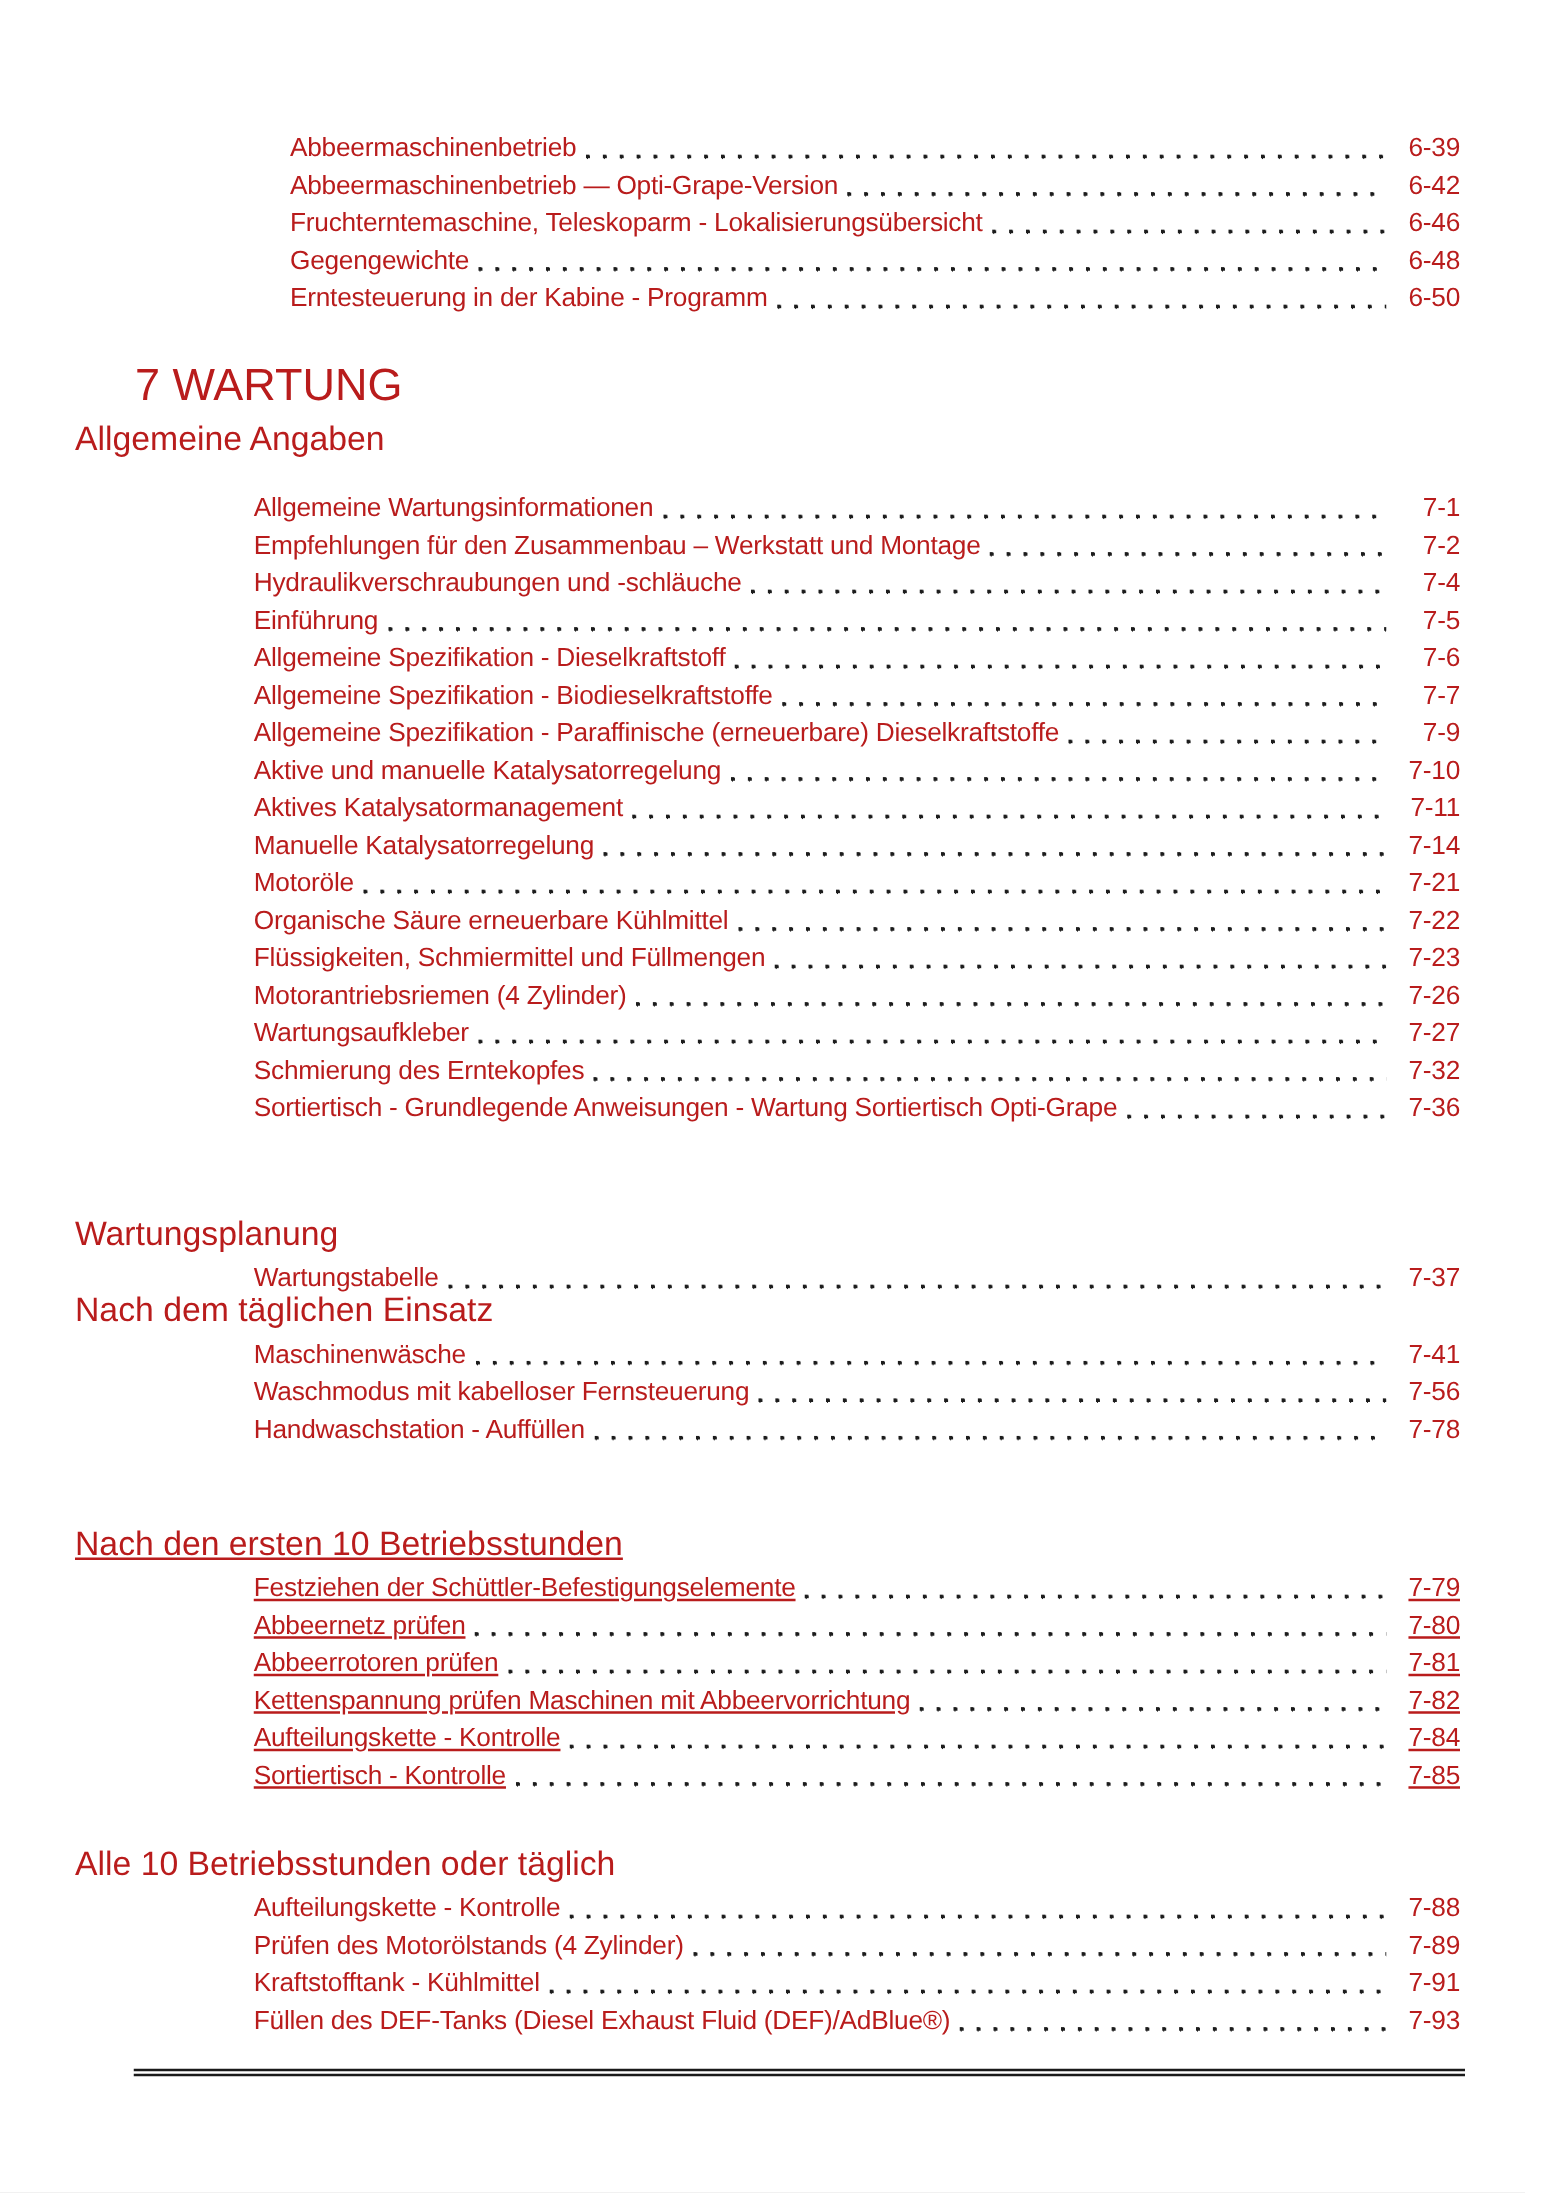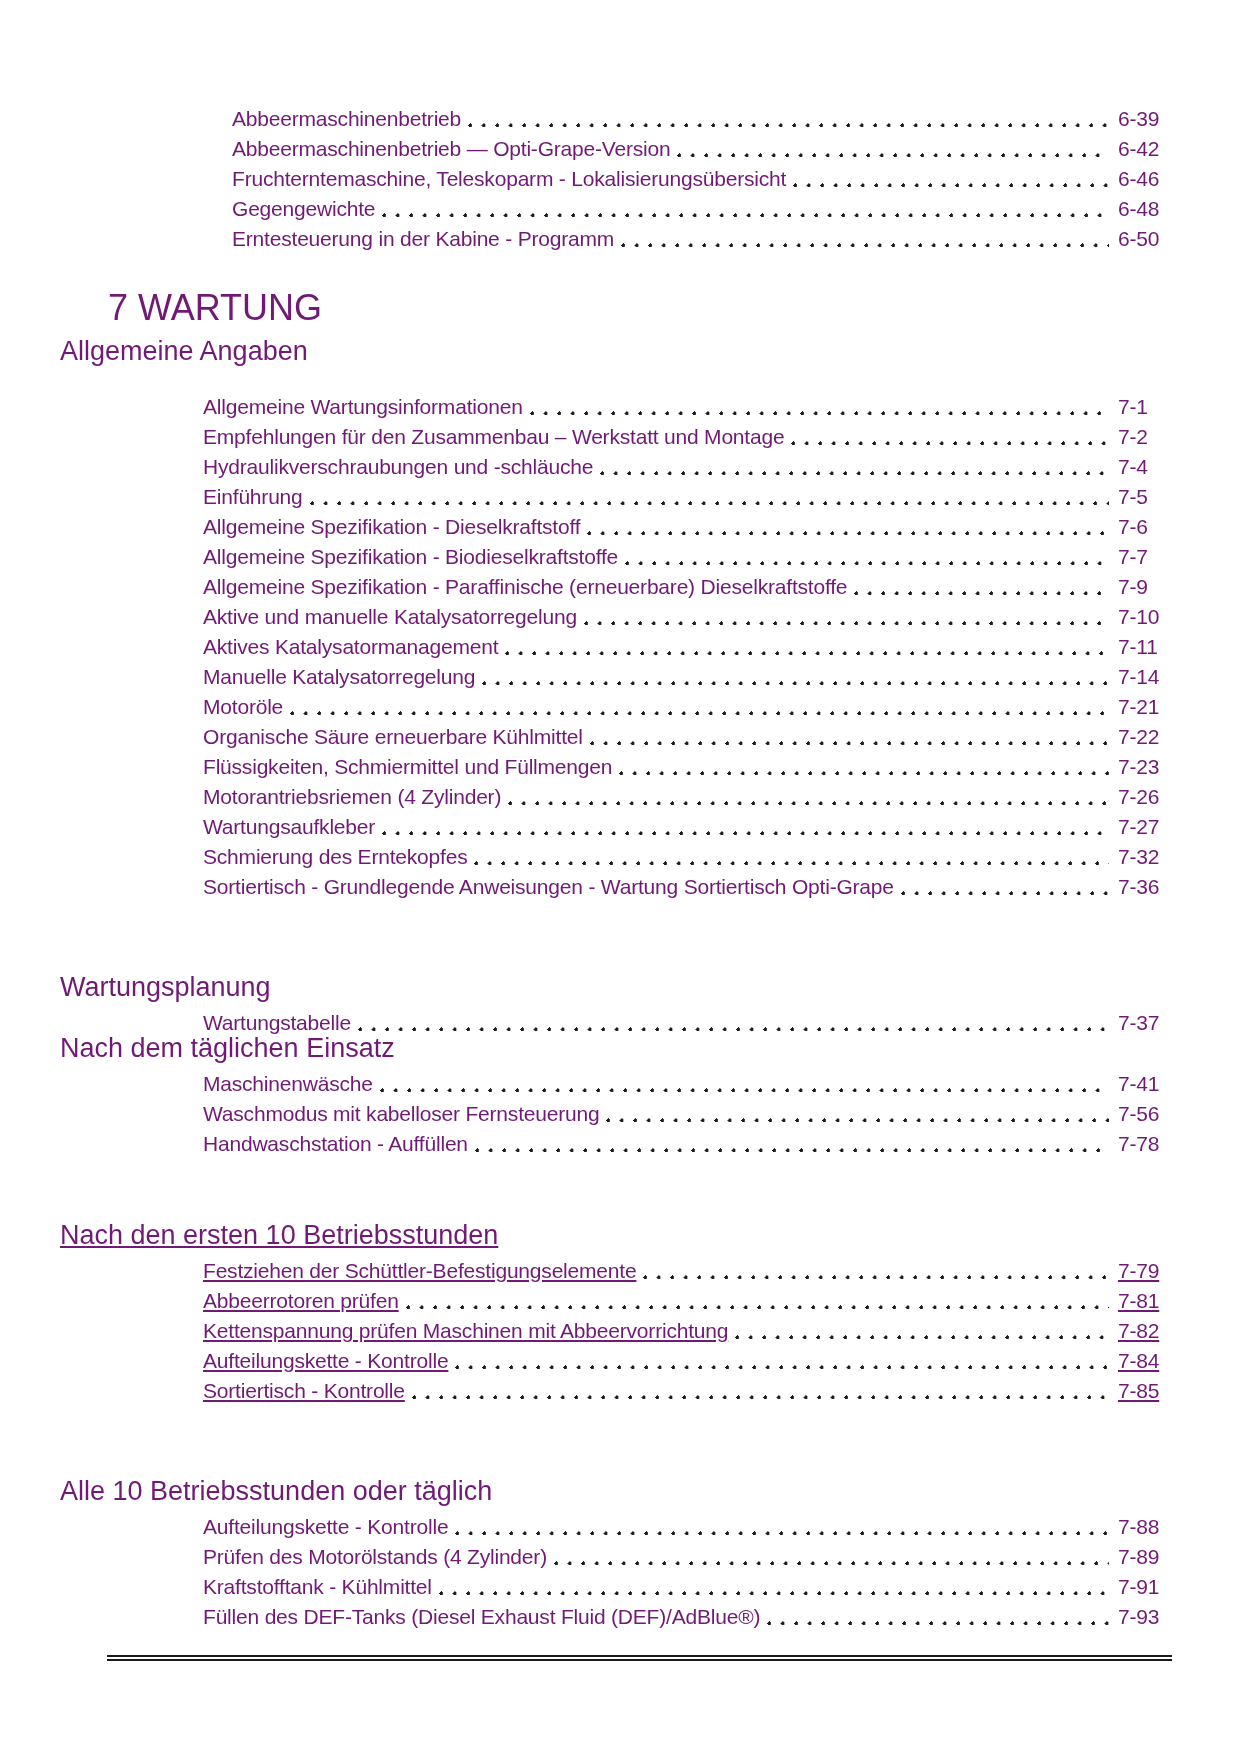--- a/index.html
+++ b/index.html
@@ -2,21 +2,21 @@
 <html lang="de"><head>
 <meta charset="utf-8">
 <style>
   html, body { margin: 0; padding: 0; background: #e8e8e8; }
   .page {
     position: relative;
     width: 1241px;
     height: 1754px;
     margin: 0 auto;
     background: #ffffff;
-    color: #701a75;
+    color: #b91c1c;
     font-family: "Liberation Sans", "DejaVu Sans", sans-serif;
     overflow: hidden;
   }
 
   
   .toc-row {
     display: flex;
     align-items: baseline;
     height: 30px;
     font-size: 21px;
@@ -28,21 +28,21 @@
   .leader {
     flex: 1 1 auto;
     align-self: flex-end;
     height: 5px;
     margin: 0 9px 6px 7px;
     background-image: radial-gradient(circle 1.8px at 2.2px 2.2px, #1c1c1c 97%, rgba(0,0,0,0) 100%);
     background-size: 13.5px 5px;
     background-repeat: repeat-x;
     background-position: left bottom;
   }
-  .pg { flex: 0 0 auto; min-width: 50px; }
+  .pg { flex: 0 0 auto; min-width: 50px; text-align: right; }
 
   
   #continued-entries {
     position: absolute;
     top: 104px;
     left: 232px;
     width: 936px;
   }
 
   #chapter-heading {
@@ -237,20 +237,25 @@
   </div>
       <div class="toc-section sec-3">
     <div class="sec-title">Nach den ersten 10 Betriebsstunden</div>
     <div class="entries">
           <div class="toc-row">
     <span class="lbl">Festziehen der Schüttler-Befestigungselemente</span>
     <span class="leader"></span>
     <span class="pg">7-79</span>
   </div>
           <div class="toc-row">
+    <span class="lbl">Abbeernetz prüfen</span>
+    <span class="leader"></span>
+    <span class="pg">7-80</span>
+  </div>
+          <div class="toc-row">
     <span class="lbl">Abbeerrotoren prüfen</span>
     <span class="leader"></span>
     <span class="pg">7-81</span>
   </div>
           <div class="toc-row">
     <span class="lbl">Kettenspannung prüfen Maschinen mit Abbeervorrichtung</span>
     <span class="leader"></span>
     <span class="pg">7-82</span>
   </div>
           <div class="toc-row">

